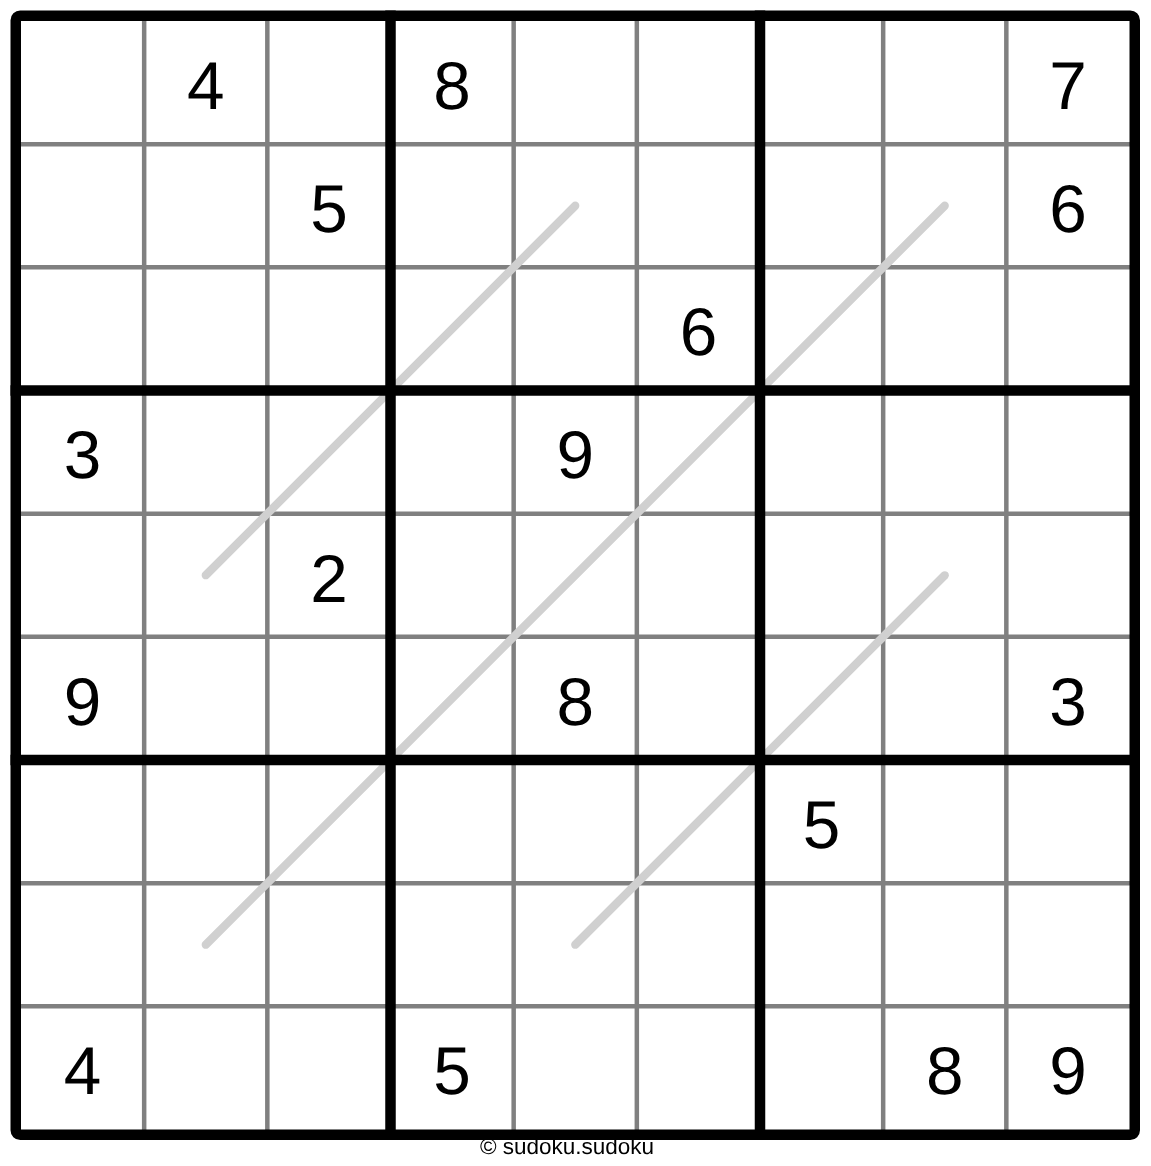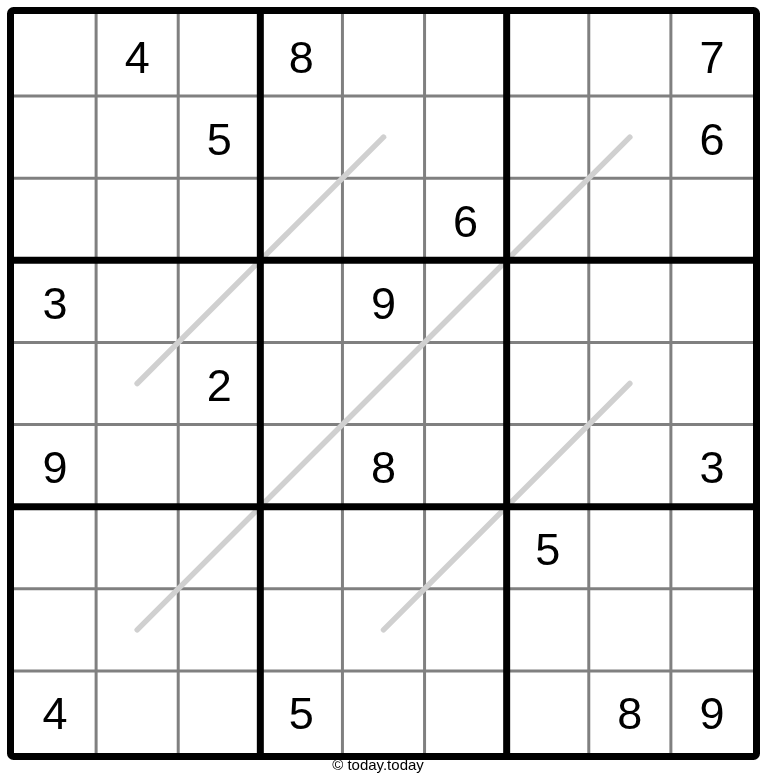--- a/index.html
+++ b/index.html
@@ -164,14 +164,14 @@
         <text x="55.05555555555556" y="467.61111111111114" text-anchor="middle" dominant-baseline="central" fill="#000000" class="digit">9</text>
         <text x="383.5" y="467.61111111111114" text-anchor="middle" dominant-baseline="central" fill="#000000" class="digit">8</text>
         <text x="711.9444444444445" y="467.61111111111114" text-anchor="middle" dominant-baseline="central" fill="#000000" class="digit">3</text>
         <text x="547.7222222222223" y="549.7222222222223" text-anchor="middle" dominant-baseline="central" fill="#000000" class="digit">5</text>
         <text x="55.05555555555556" y="713.9444444444445" text-anchor="middle" dominant-baseline="central" fill="#000000" class="digit">4</text>
         <text x="301.3888888888889" y="713.9444444444445" text-anchor="middle" dominant-baseline="central" fill="#000000" class="digit">5</text>
         <text x="629.8333333333334" y="713.9444444444445" text-anchor="middle" dominant-baseline="central" fill="#000000" class="digit">8</text>
         <text x="711.9444444444445" y="713.9444444444445" text-anchor="middle" dominant-baseline="central" fill="#000000" class="digit">9</text>
       </g>
     </svg>
-  <div class="copyright">© today.today</div>
+  <div class="copyright">© sudoku.sudoku</div>
 </div>
 
 </body></html>

